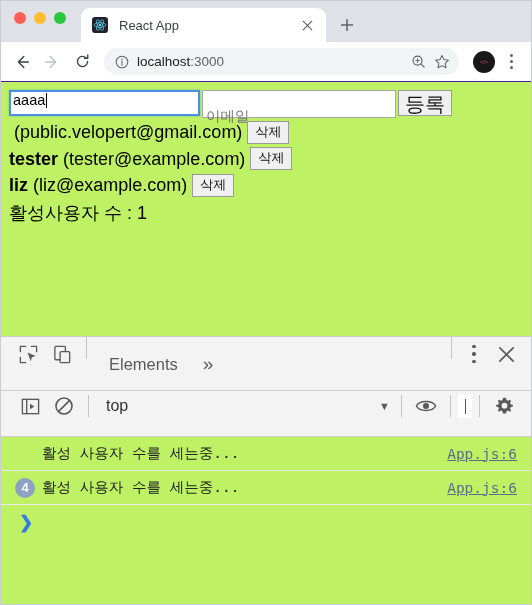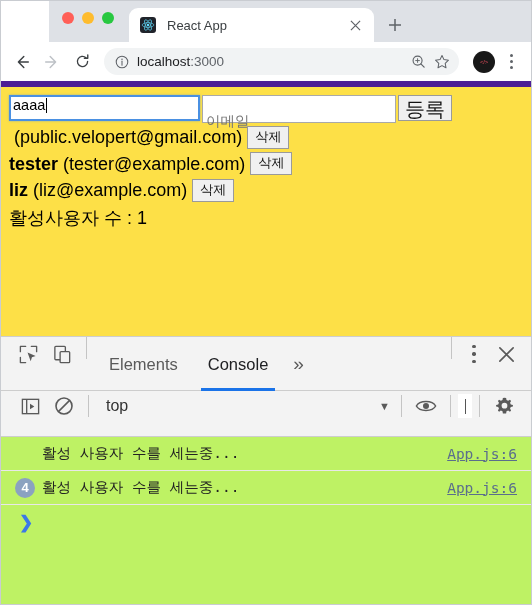--- a/index.html
+++ b/index.html
@@ -17,21 +17,20 @@
     background: #ffffff;
   }
 
   
   .titlebar {
     height: 41px;
     background: #dee1e6;
     display: flex; align-items: flex-end;
     position: relative;
     flex: none;
-    margin-left: 48px;
   }
   .traffic {
     position: absolute; left: 13px; top: 11px;
     display: flex; gap: 8px; align-items: center;
   }
   .light { width: 12px; height: 12px; border-radius: 50%; }
   .light.red { background: #ff5f57; }
   .light.yellow { background: #febc2e; }
   .light.green { background: #28c840; }
 
@@ -129,22 +128,22 @@
   .menu-dots {
     width: 24px; height: 24px; flex: none;
     display: flex; flex-direction: column; align-items: center; justify-content: center;
     gap: 2.6px;
   }
   .menu-dots i { width: 3px; height: 3px; border-radius: 50%; background: #5f6368; display:block; }
 
   
   .viewport {
     height: 255px;
-    background: #fde047;
-    border-top: 6px solid #4c1d95;
+    background: #bef264;
+    border-top: 1px solid #4c1d95;
     padding: 8px 8px 0 8px;
     flex: none;
     overflow: hidden;
   }
   .createuser {
     display: flex; align-items: stretch; gap: 0;
     height: 26px;
   }
   .inp {
     height: 26px;
@@ -484,21 +483,20 @@
         </svg>
       </div>
       <div class="dt-iconbtn">
         <svg width="21" height="21" viewBox="0 0 22 22">
           <rect x="3" y="2.5" width="11" height="14" rx="1" stroke="#5a5a5a" stroke-width="1.4" fill="none"></rect>
           <rect x="8.5" y="8" width="10" height="11.5" rx="1" stroke="#5a5a5a" stroke-width="1.4" fill="#f3f3f3"></rect>
         </svg>
       </div>
       <div class="dt-sep"></div>
       <div class="dt-tab">Elements</div>
-      <div class="dt-tab active">Console</div>
       <div class="dt-more">»</div>
       <div class="dt-spacer"></div>
       <div class="dt-sep"></div>
       <div class="dt-vdots">
           <i></i>
           <i></i>
           <i></i>
         </div>
       <div class="dt-iconbtn">
         <svg width="19" height="19" viewBox="0 0 20 20">

